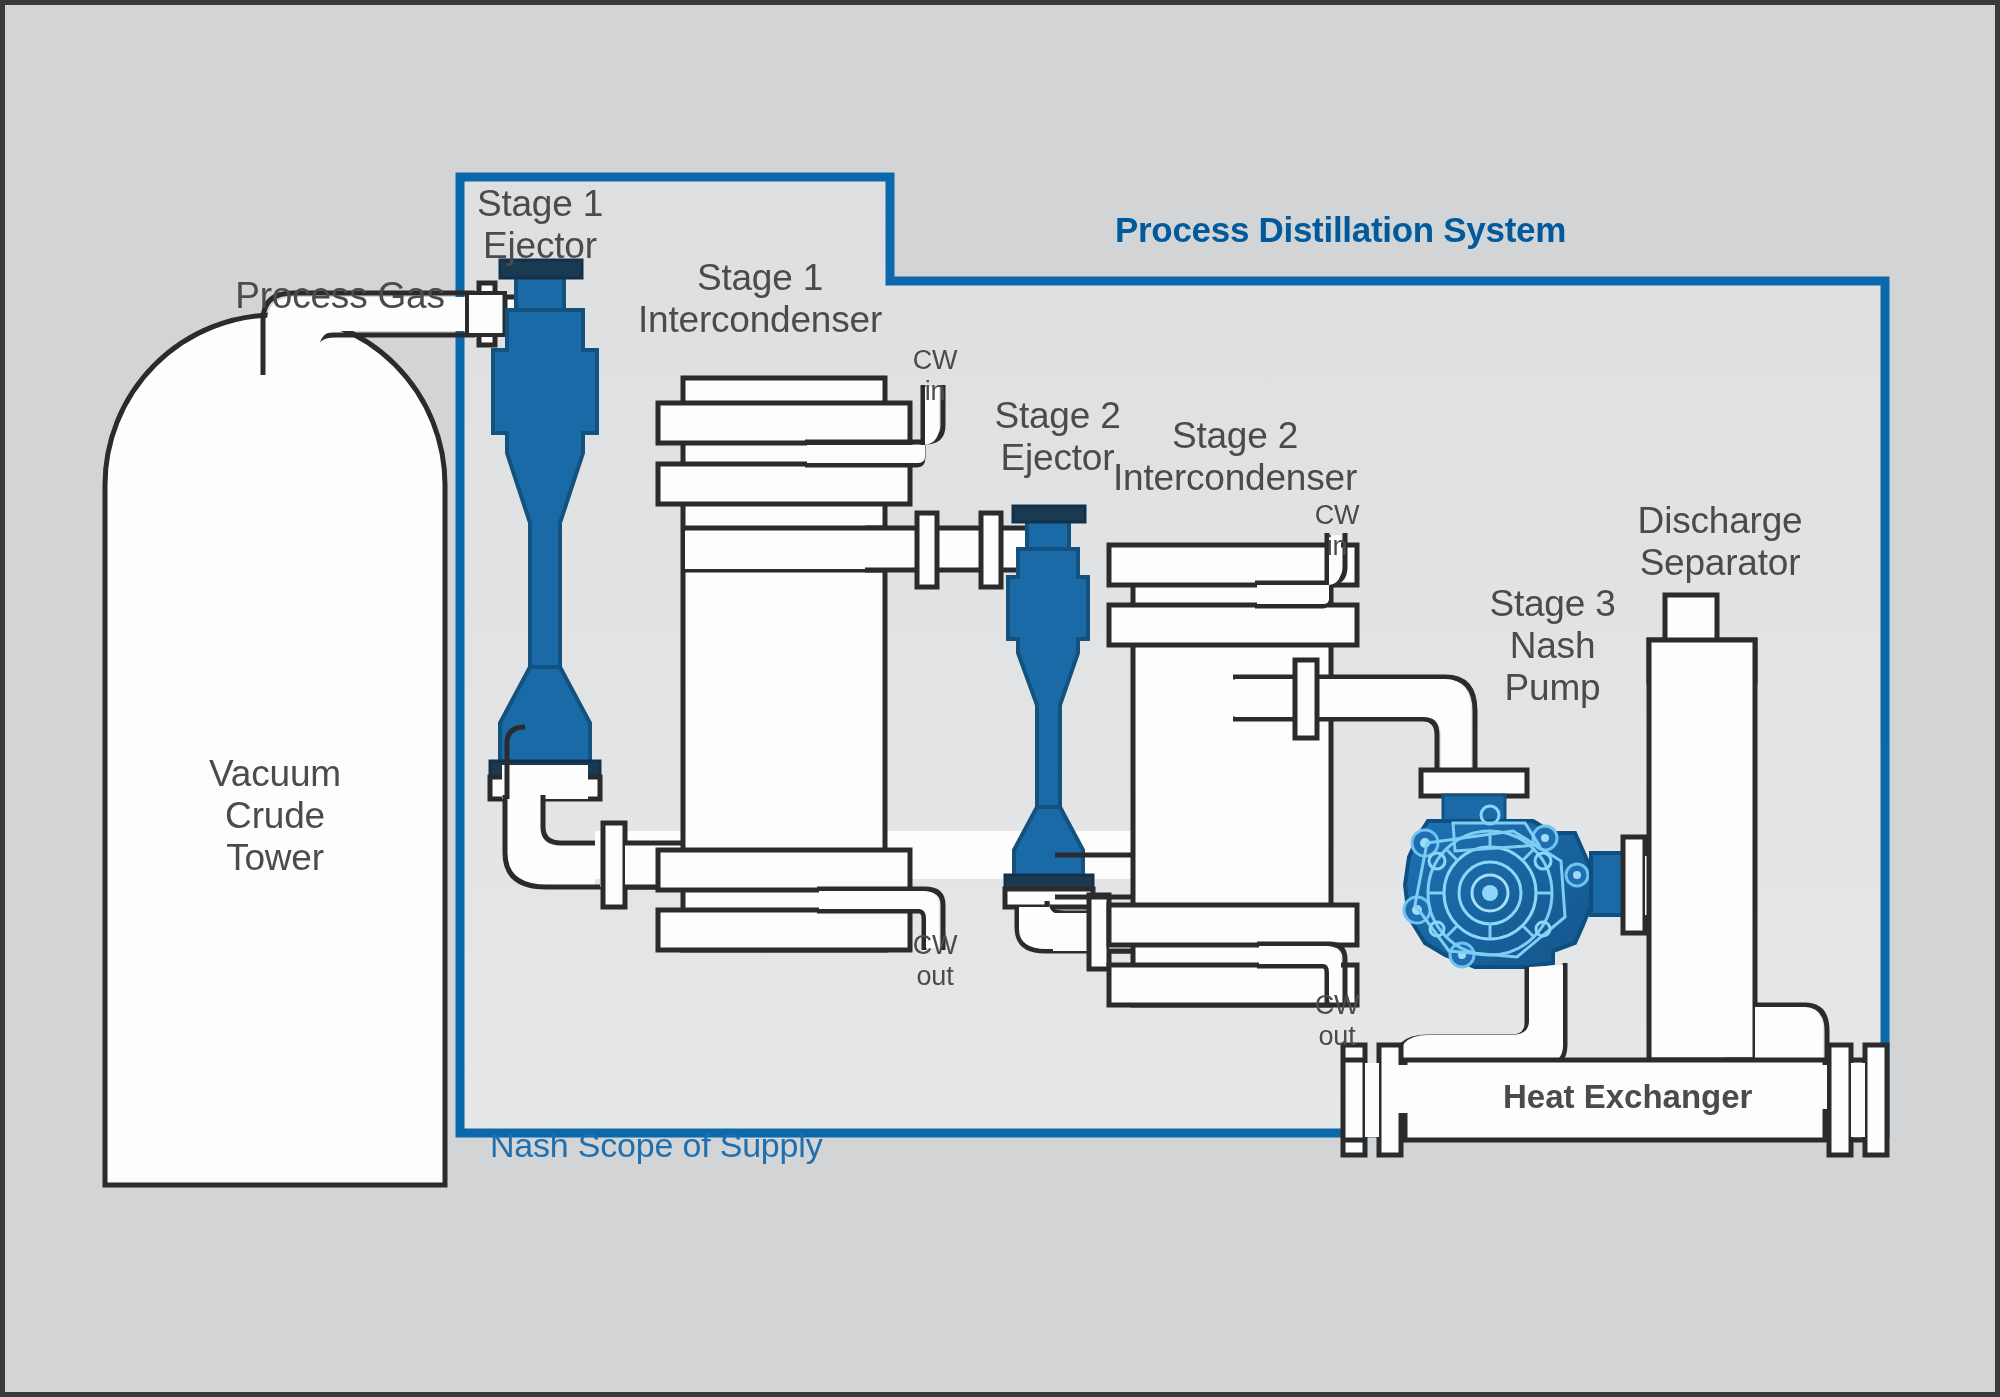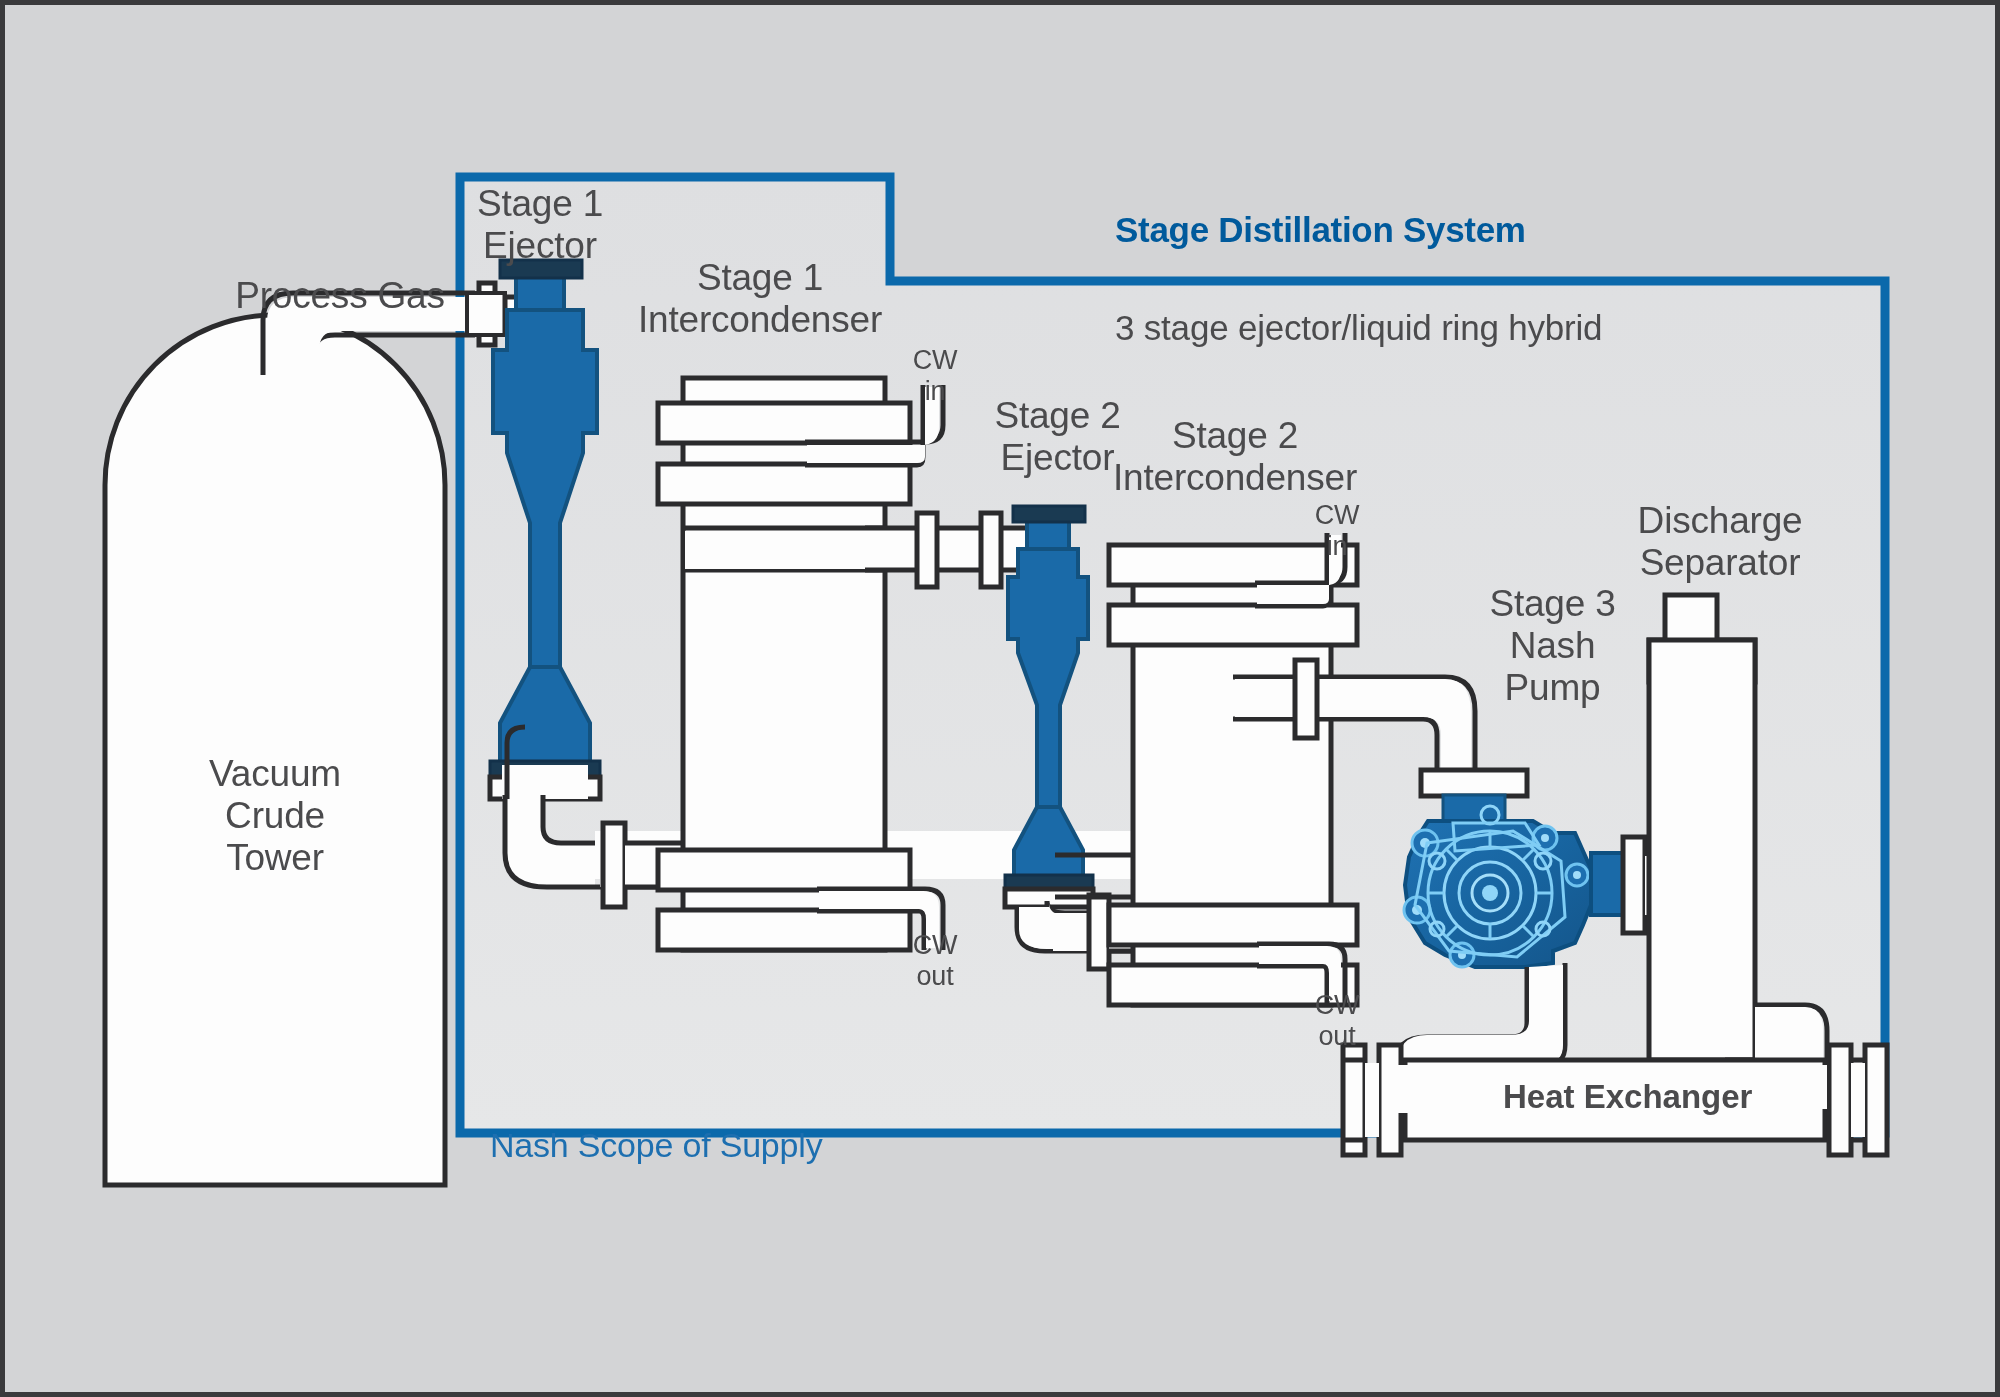--- a/index.html
+++ b/index.html
@@ -274,23 +274,22 @@
       <rect x="1860" y="1040" width="22" height="110" fill="#fdfdfd" stroke="#2b2b2d" stroke-width="5"></rect>
       <rect x="1846" y="1058" width="14" height="74" fill="#fdfdfd" stroke="none"></rect>
       <path d="M 1846 1055 L 1862 1055 M 1846 1135 L 1862 1135" stroke="#2b2b2d" stroke-width="5"></path>
 
       <path d="M 1392 1060 L 1412 1060 L 1412 1108 L 1392 1108 Z" fill="#fdfdfd" stroke="none"></path>
       <path d="M 1804 1060 L 1822 1060 L 1822 1104 L 1804 1104 Z" fill="#fdfdfd" stroke="none"></path>
     </g>
 
   </svg>
 
-  <div class="title" style="left:1110px;top:205px;">Stage Distillation System</div>
-
-  <div class="subtitle" style="left:1110px;top:303px;">3 stage ejector/liquid ring hybrid</div>
+  <div class="title" style="left:1110px;top:205px;">Process Distillation System</div>
+
 
   <div class="scope" style="left:485px;top:1078px;">Nash Scope of Supply</div>
 
   <div class="lbl big" style="left:205px;top:270px;width:260px;">Process Gas</div>
 
   <div class="lbl big" style="left:150px;top:748px;width:240px;">Vacuum
 Crude
 Tower</div>
 
   <div class="lbl big" style="left:420px;top:178px;width:230px;">Stage 1

